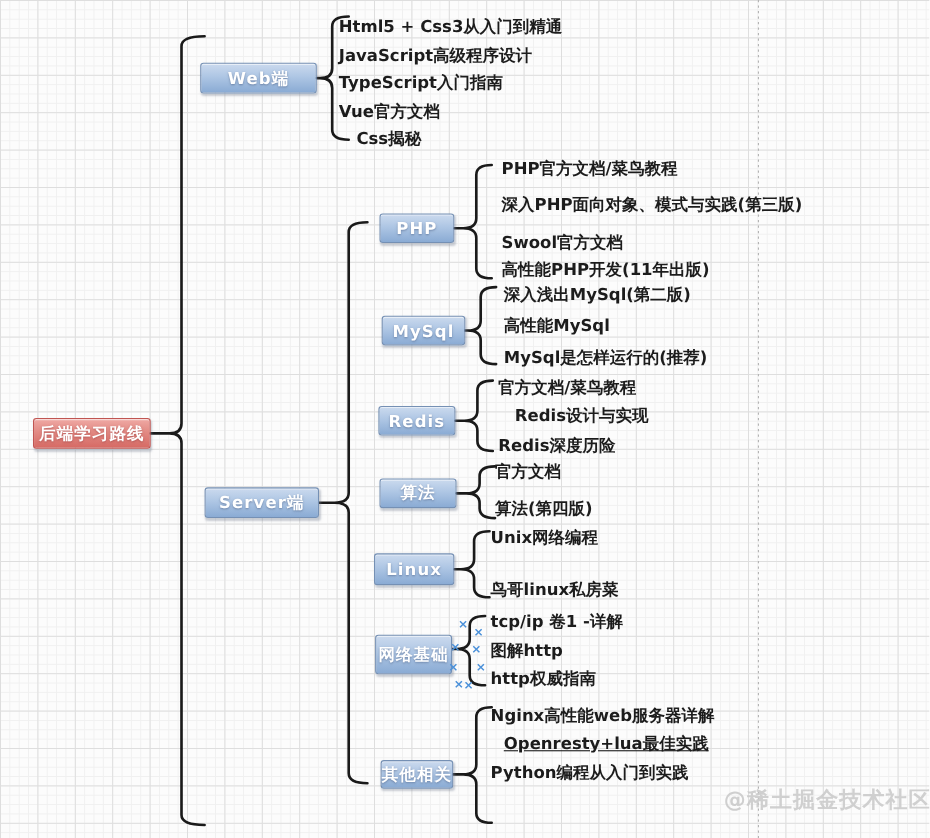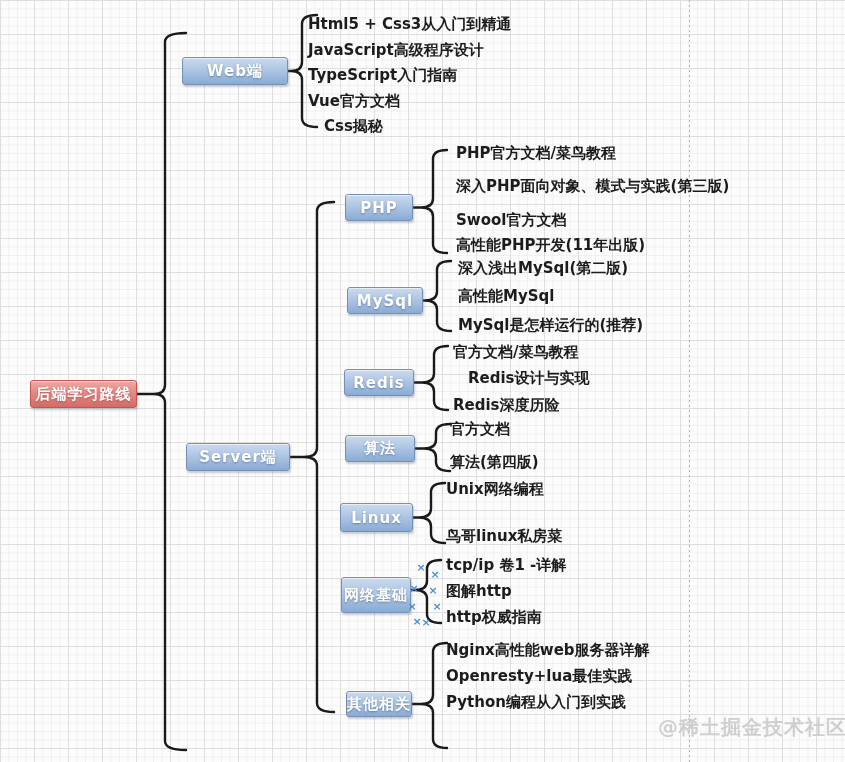--- a/index.html
+++ b/index.html
@@ -103,21 +103,21 @@
     <div class="leaf" style="left: 450px; top: 452px;">算法(第四版)</div>
     <div class="node" style="left: 340px; top: 503px; width: 73px; height: 29px;">Linux</div>
     <div class="leaf" style="left: 446px; top: 479px;">Unix网络编程</div>
     <div class="leaf" style="left: 446px; top: 526px;">鸟哥linux私房菜</div>
     <div class="node" style="left: 341px; top: 577px; width: 70px; height: 36px;">网络基础</div>
     <div class="leaf" style="left: 446px; top: 555px;">tcp/ip 卷1 -详解</div>
     <div class="leaf" style="left: 446px; top: 581px;">图解http</div>
     <div class="leaf" style="left: 446px; top: 607px;">http权威指南</div>
     <div class="node" style="left: 346px; top: 691px; width: 66px; height: 26px;">其他相关</div>
     <div class="leaf" style="left: 446px; top: 640px;">Nginx高性能web服务器详解</div>
-    <div class="leaf" style="left: 446px; top: 666px;">Openresty+lua最佳实践</div>
+    <div class="leaf" style="left: 458px; top: 666px; text-decoration: underline;">Openresty+lua最佳实践</div>
     <div class="leaf" style="left: 446px; top: 692px;">Python编程从入门到实践</div>
     <div class="xmark" style="left: 421px; top: 568px;">×</div>
     <div class="xmark" style="left: 435px; top: 575px;">×</div>
     <div class="xmark" style="left: 414px; top: 589px;">×</div>
     <div class="xmark" style="left: 433px; top: 591px;">×</div>
     <div class="xmark" style="left: 412px; top: 607px;">×</div>
     <div class="xmark" style="left: 437px; top: 607px;">×</div>
     <div class="xmark" style="left: 417px; top: 622px;">×</div>
     <div class="xmark" style="left: 426px; top: 623px;">×</div>
   </div>

